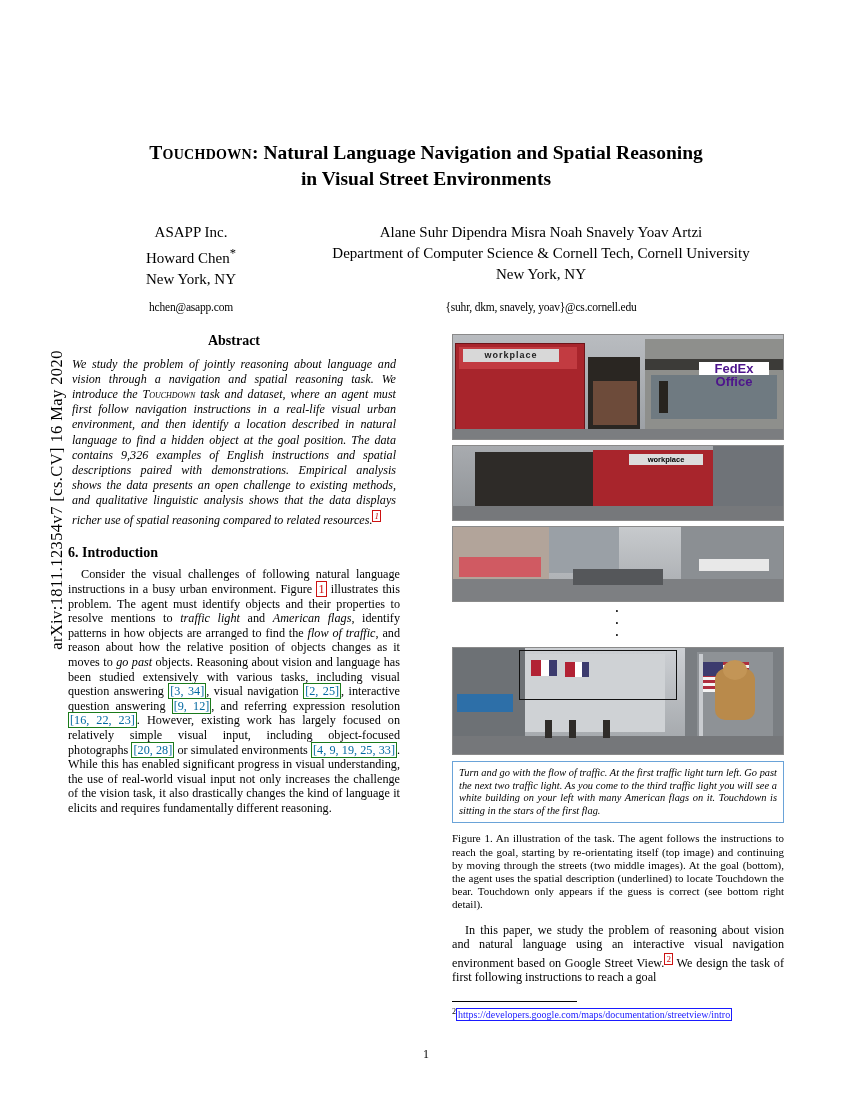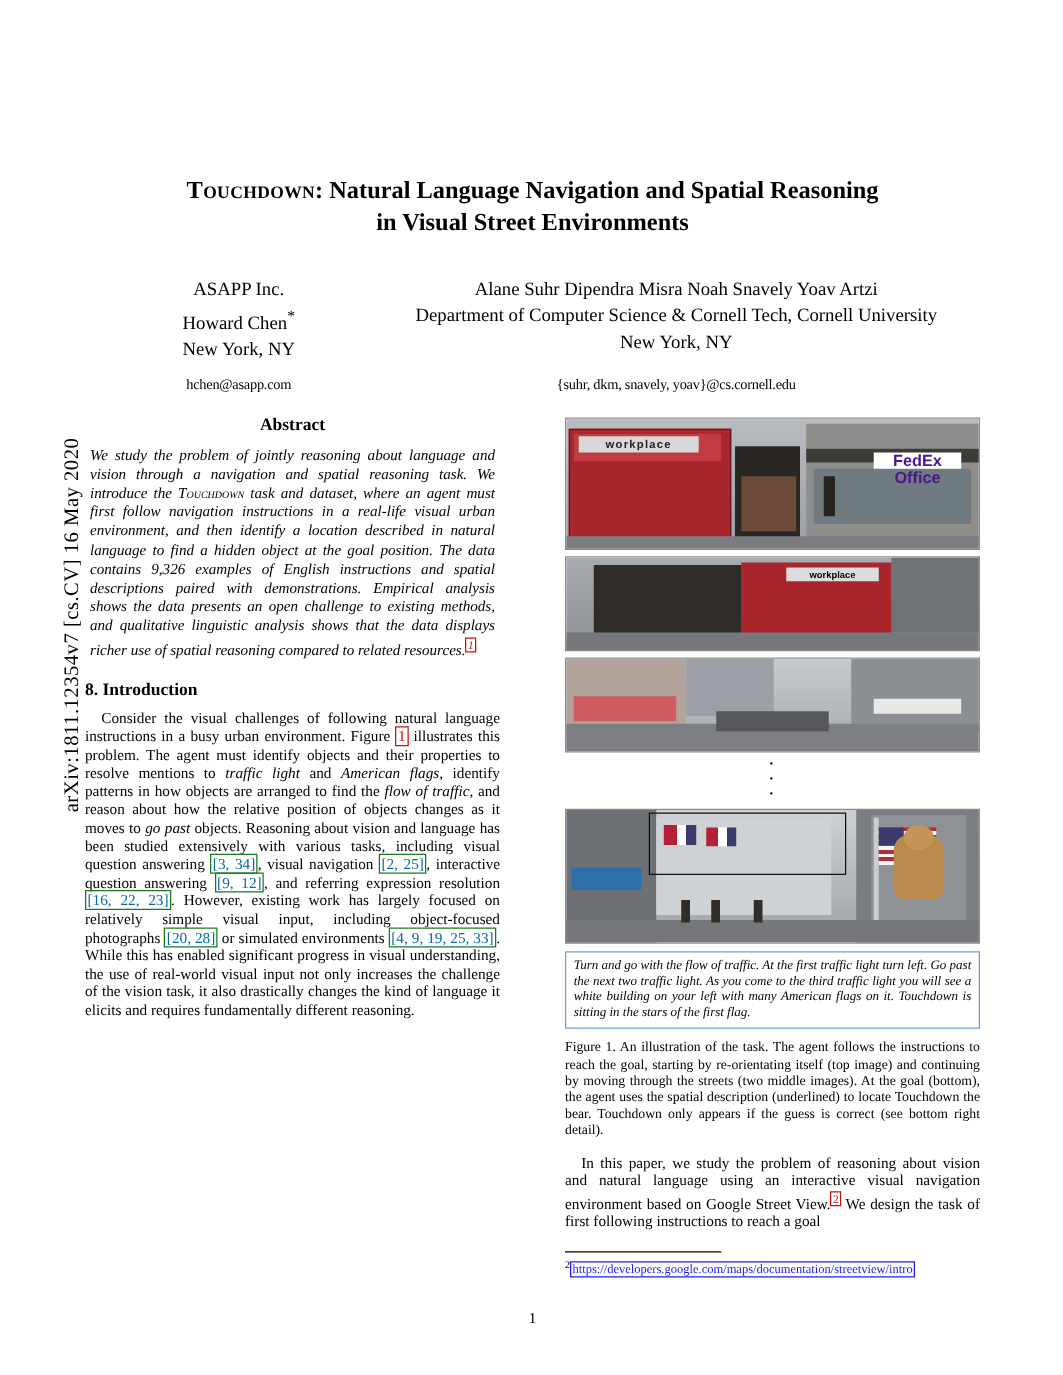--- a/index.html
+++ b/index.html
@@ -310,21 +310,21 @@
   </div>
 
   <div class="columns">
 
     <div class="col col-left">
       <h2 class="section-head">Abstract</h2>
       <p class="abs">
         <span>We study the problem of jointly reasoning about language and vision through a navigation and spatial reasoning task. We introduce the </span><span class="sc" style="font-variant:small-caps">Touchdown</span><span> task and dataset, where an agent must first follow navigation instructions in a real-life visual urban environment, and then identify a location described in natural language to find a hidden object at the goal position. The data contains 9,326 examples of English instructions and spatial descriptions paired with demonstrations. Empirical analysis shows the data presents an open challenge to existing methods, and qualitative linguistic analysis shows that the data displays richer use of spatial reasoning compared to related resources.</span><sup class="fnmark">1</sup>
       </p>
 
-      <h2 class="num-head">8. Introduction</h2>
+      <h2 class="num-head">6. Introduction</h2>
       <p class="body">
         <span>Consider the visual challenges of following natural language instructions in a busy urban environment. Figure </span><span class="ref">1</span><span> illustrates this problem. The agent must identify objects and their properties to resolve mentions to </span><span class="it">traffic light</span><span> and </span><span class="it">American flags</span><span>, identify patterns in how objects are arranged to find the </span><span class="it">flow of traffic</span><span>, and reason about how the relative position of objects changes as it moves to </span><span class="it">go past</span><span> objects. Reasoning about vision and language has been studied extensively with various tasks, including visual question answering </span><span class="cite">[3, 34]</span><span>, visual navigation </span><span class="cite">[2, 25]</span><span>, interactive question answering </span><span class="cite">[9, 12]</span><span>, and referring expression resolution </span><span class="cite">[16, 22, 23]</span><span>. However, existing work has largely focused on relatively simple visual input, including object-focused photographs </span><span class="cite">[20, 28]</span><span> or simulated environments </span><span class="cite">[4, 9, 19, 25, 33]</span><span>. While this has enabled significant progress in visual understanding, the use of real-world visual input not only increases the challenge of the vision task, it also drastically changes the kind of language it elicits and requires fundamentally different reasoning.</span>
       </p>
 
     </div>
 
     <div class="col col-right">
 
       <div class="figure">
 

